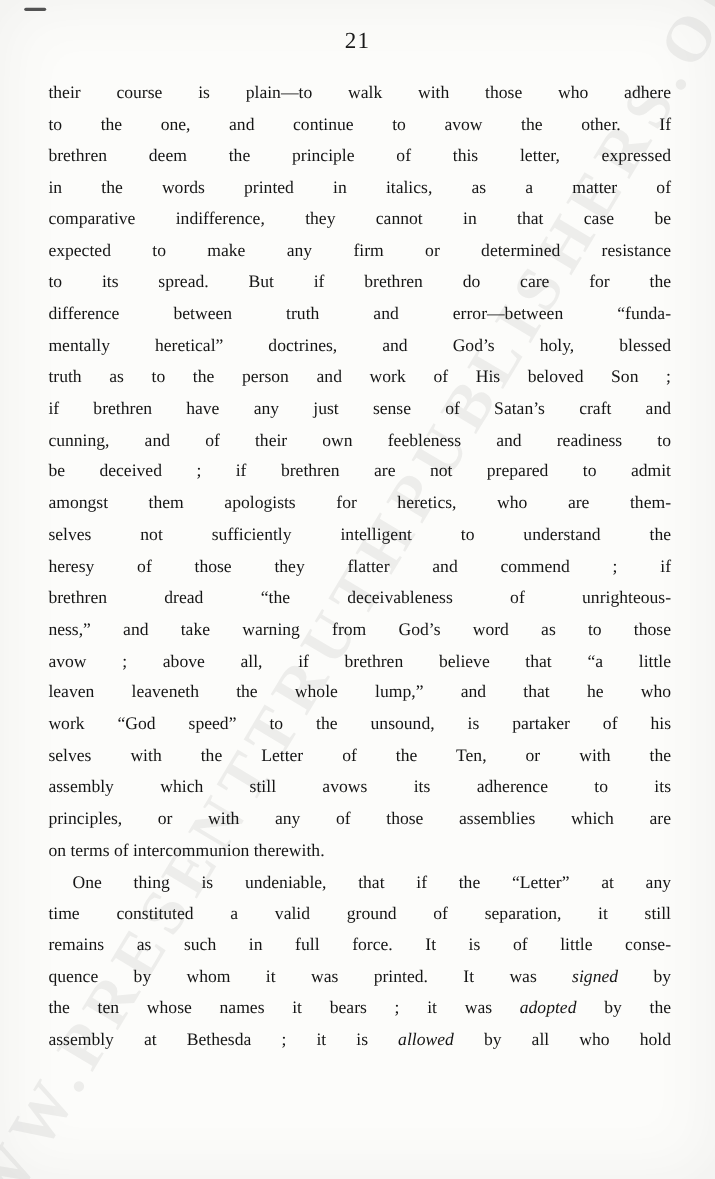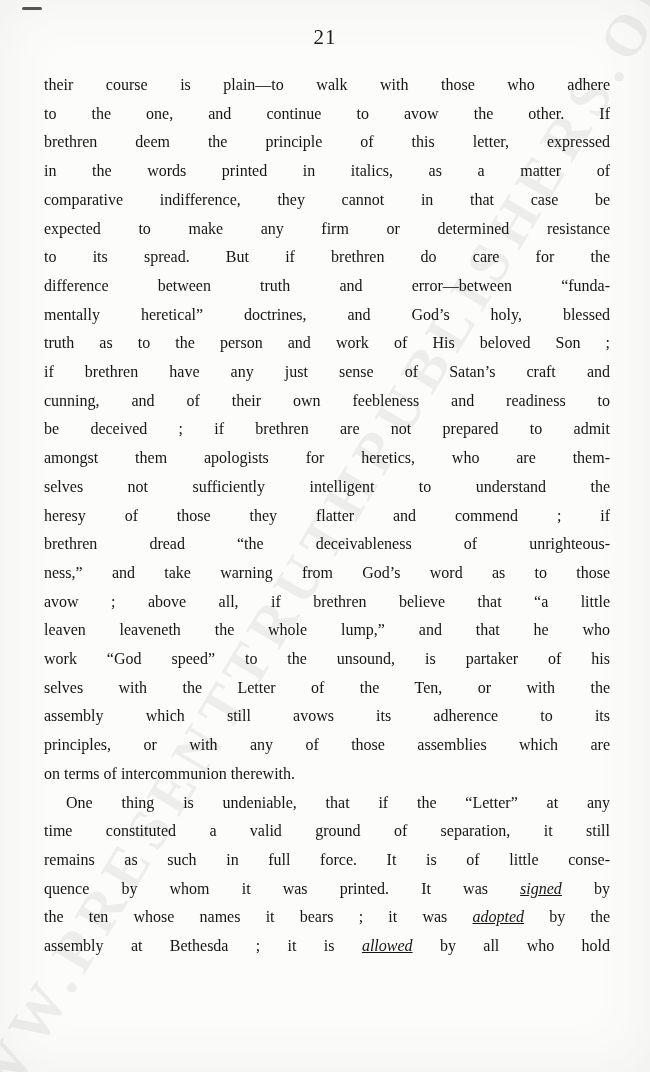--- a/index.html
+++ b/index.html
@@ -54,21 +54,21 @@
     line-height: 28.7px;
   }
   .paragraph { margin: 0; }
   .line {
     text-align: justify;
     text-align-last: justify;
     text-justify: inter-word;
   }
   .line.lastline { text-align-last: left; }
   .line.indent { text-indent: 22px; }
-  .it { font-style: italic; text-decoration: underline; }
+  .it { font-style: italic; }
 </style>
 </head>
 <body>
 
 <div class="page">
   <div class="scan-artifact-top"></div>
   <div class="watermark">WWW.PRESENTTRUTHPUBLISHERS.ORG</div>
   <div class="page-number">21</div>
   <div class="page-body">
       <div class="paragraph">

